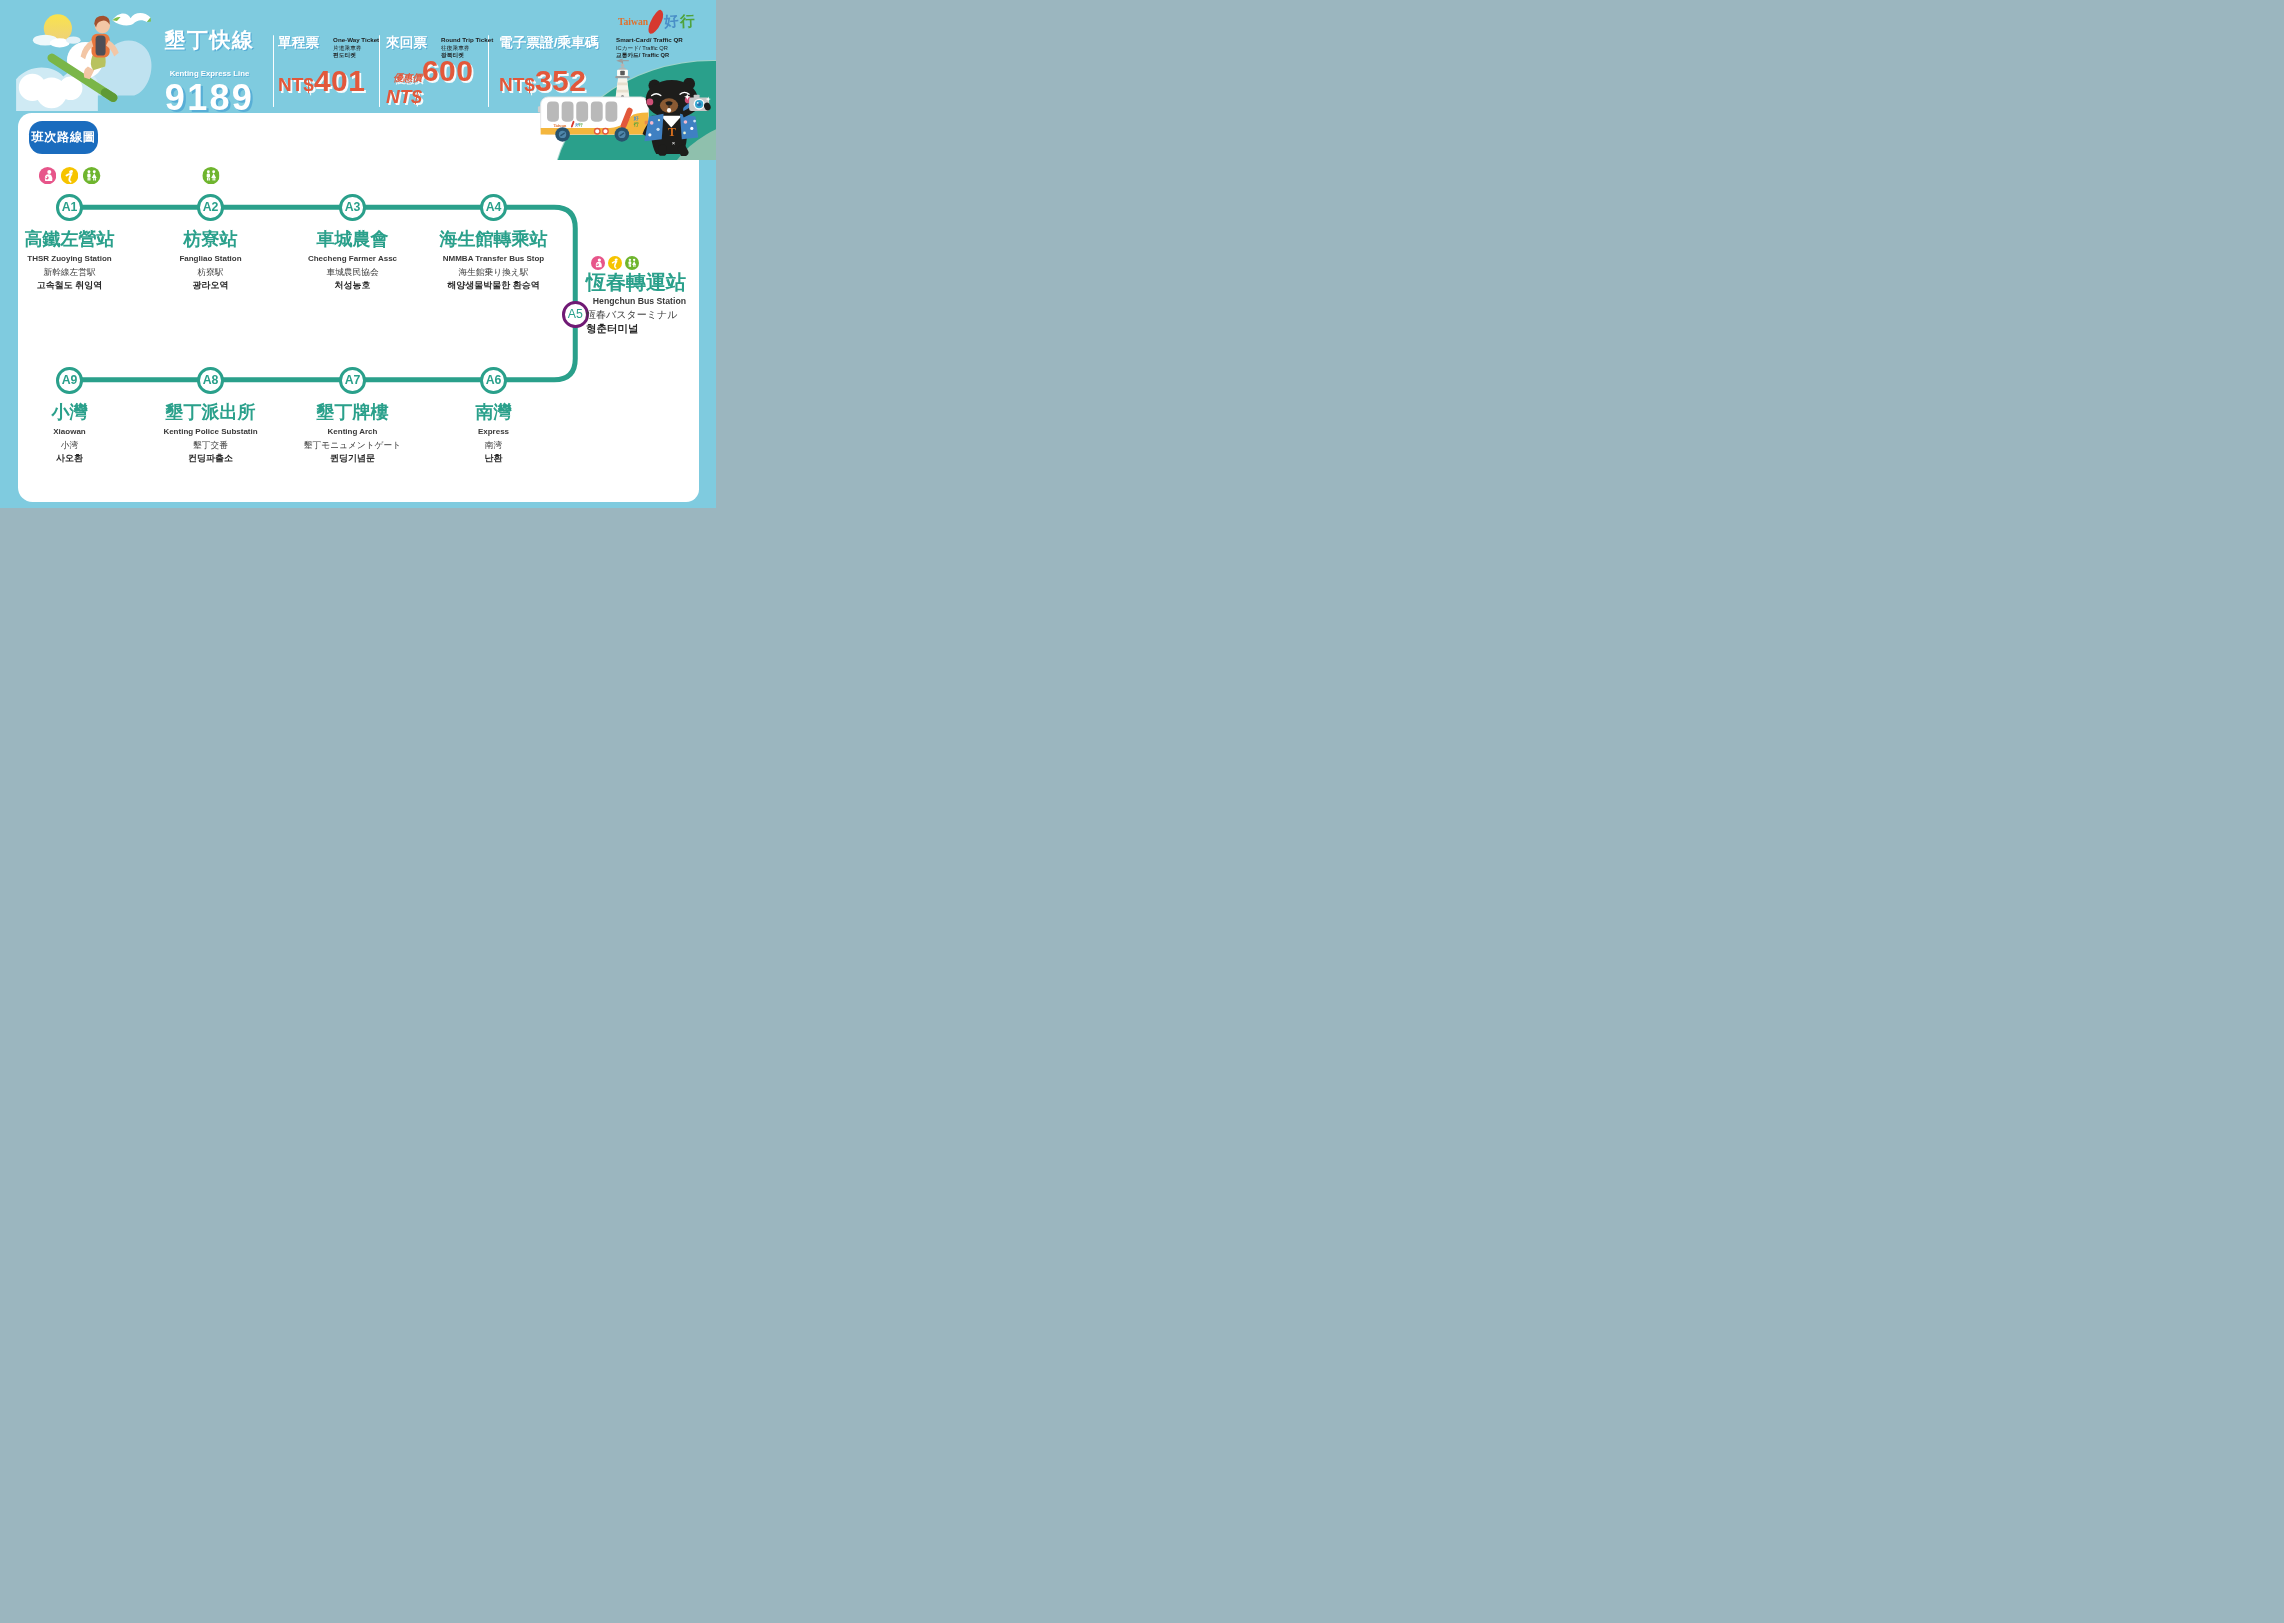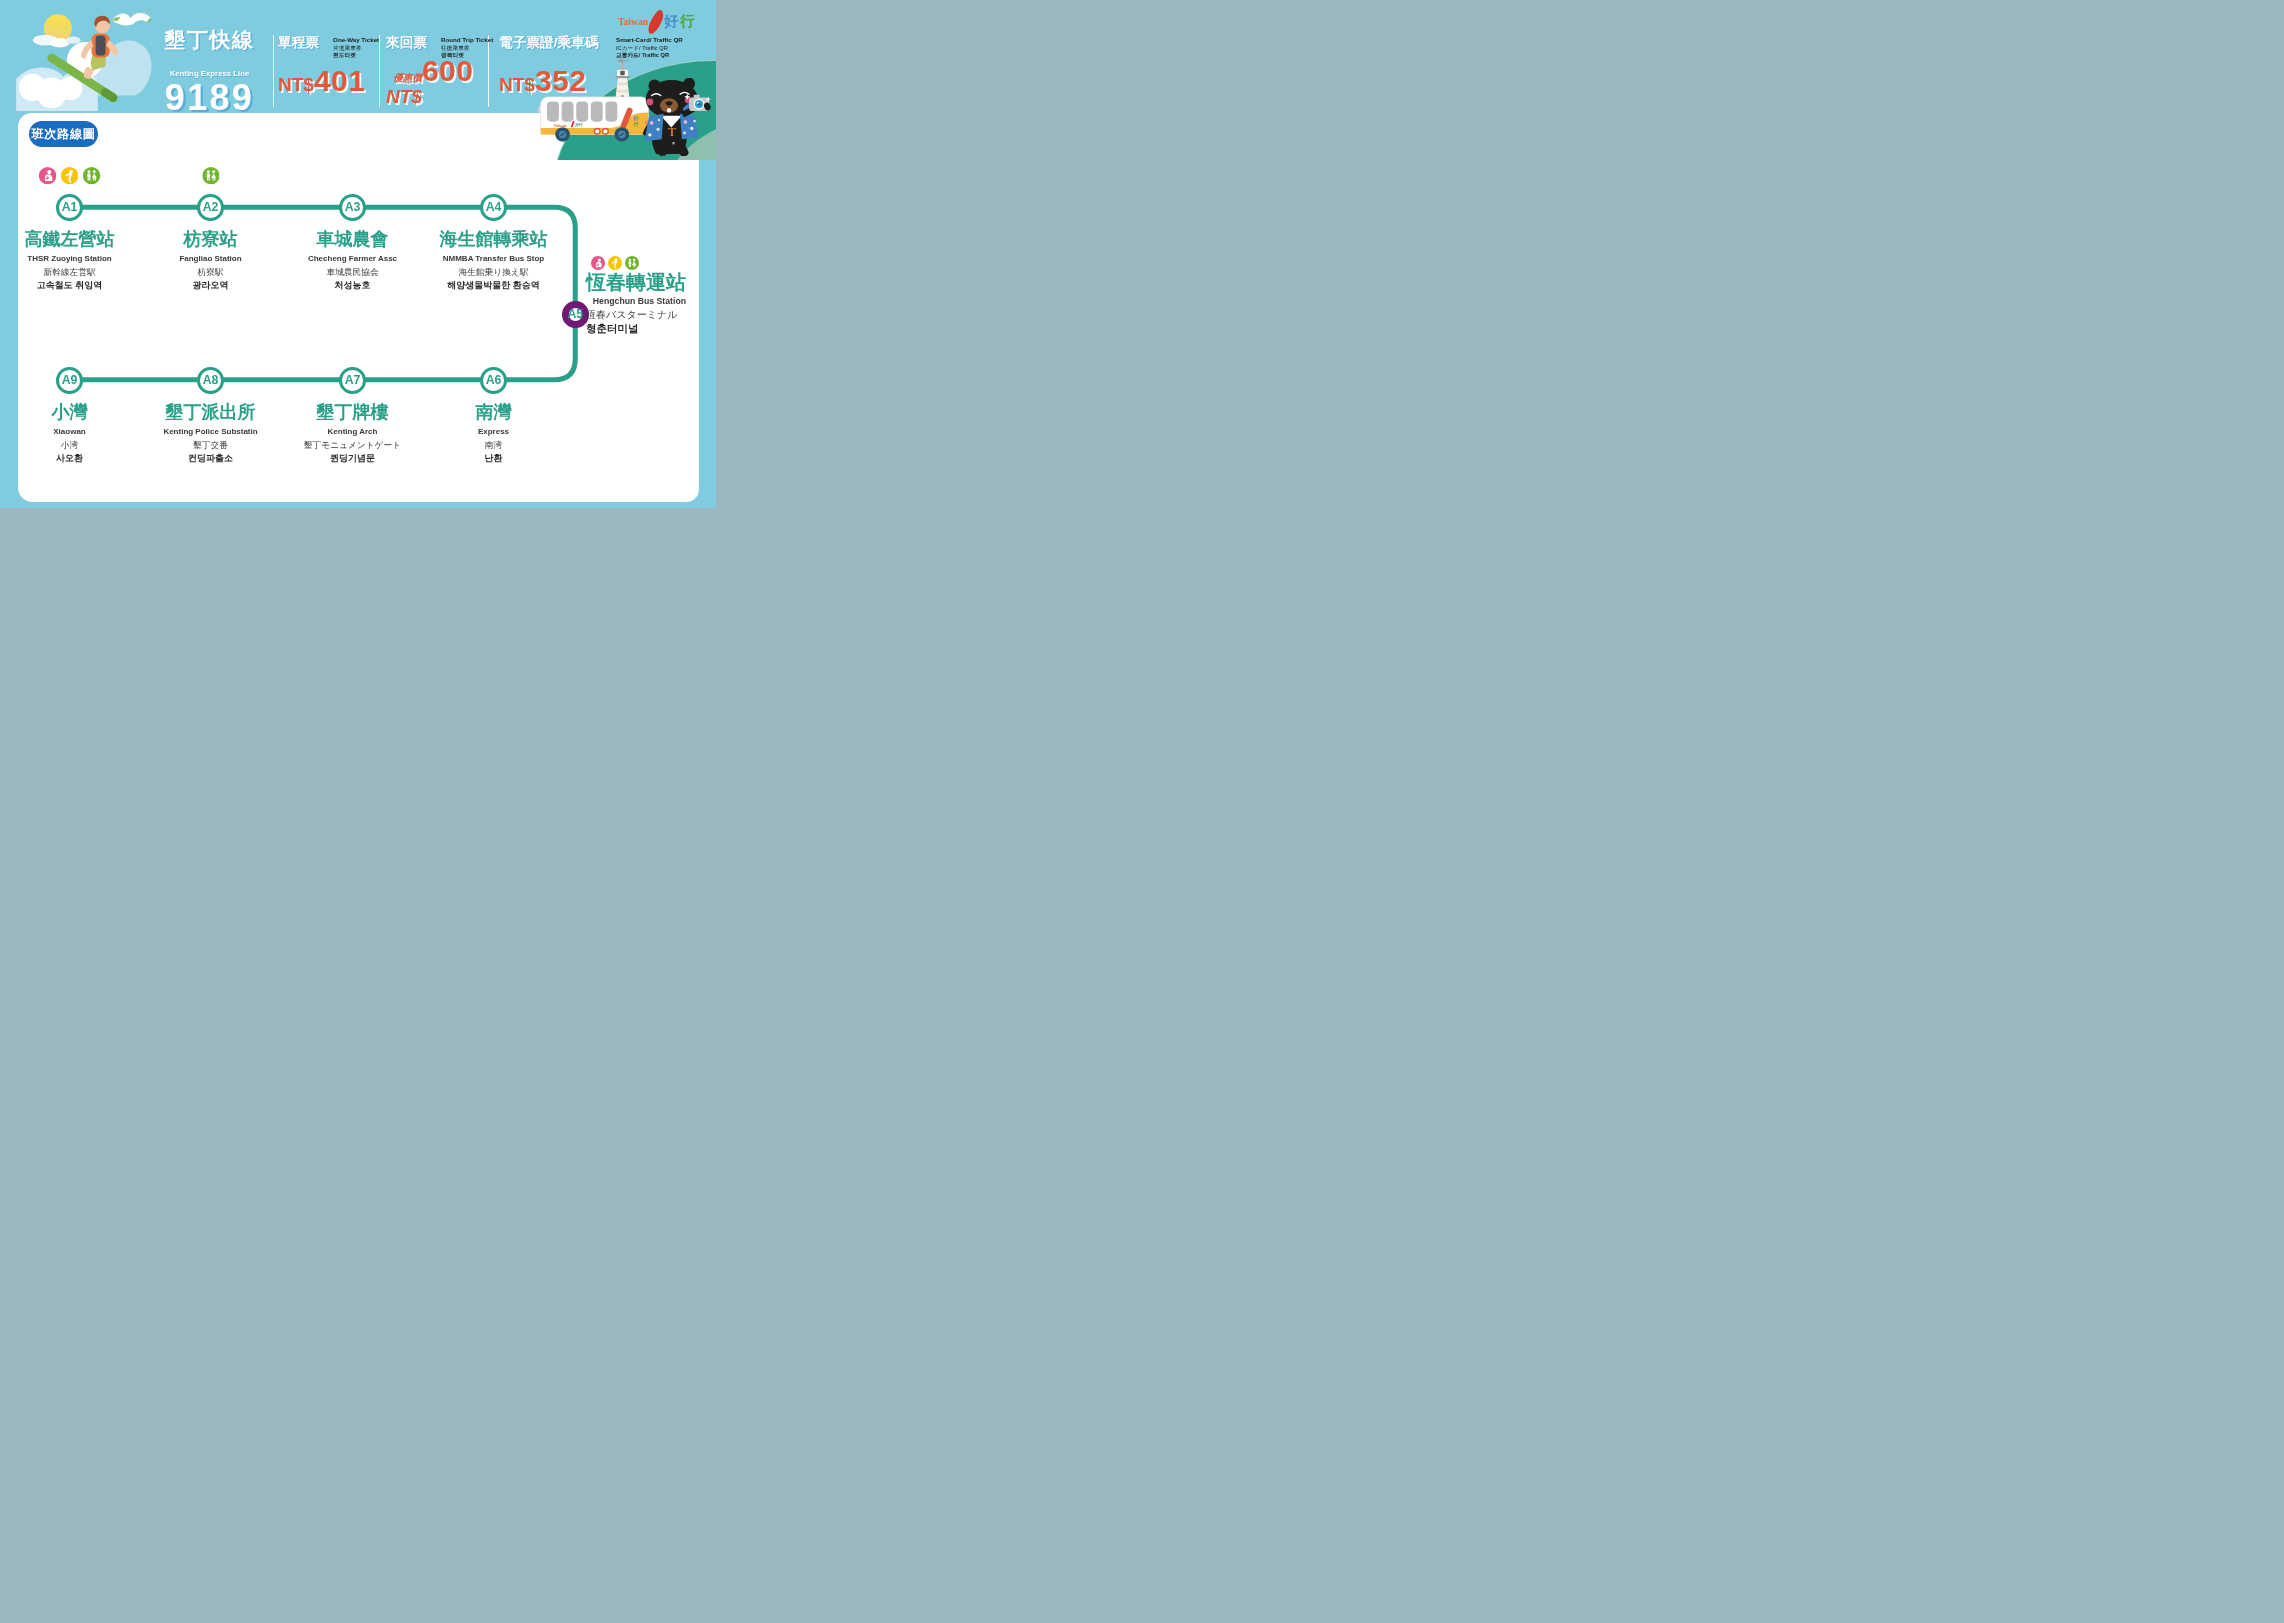--- a/index.html
+++ b/index.html
@@ -38,21 +38,21 @@
 
   
   .card { position:absolute; left:18px; top:113px; width:681px; height:389px; background:#fff;
           border-radius:13.7px 15.5px 12.8px 14.6px; z-index:2; }
   .hills { position:absolute; left:521px; top:49px; width:196px; height:111px; overflow:hidden; z-index:3; }
   .hill-dark  { position:absolute; left:32px;  top:11px;  width:320px; height:256px; background:#2aa08b;
                 border:1.8px solid rgba(255,255,255,.55); border-radius:50%; }
   .hill-light { position:absolute; left:137px; top:69px; width:219px; height:192px; background:#8fc0ad; border-radius:50%; }
   .illu { position:absolute; }
 
-  .section-btn { position:absolute; left:29px; top:121px; width:69px; height:26px; background:#1a6cbe;
+  .section-btn { position:absolute; left:29px; top:121px; width:69px; height:33px; background:#1a6cbe;
                  border-radius:13.2px; display:flex; align-items:center; justify-content:center;
                  color:#fff; font-size:12.3px; font-weight:bold; letter-spacing:0.5px; z-index:6; white-space:nowrap; }
 
   .route-svg { position:absolute; left:0; top:0; z-index:5; pointer-events:none; }
 
   
   .station { position:absolute; width:151px; margin-left:-75px; text-align:center; z-index:6; }
   .row-top    { top:194px; }
   .row-bottom { top:367px; }
   .st-circle { width:26.5px; height:26.5px; border:3px solid #2aa08b; border-radius:50%; background:#fff;
@@ -61,23 +61,23 @@
   .st-zh { margin-top:9.6px; font-size:18px; font-weight:bold; color:#2aa08b; line-height:1.1; white-space:nowrap; }
   .st-en { margin-top:4.1px;  font-size:8px; font-weight:bold; color:#3a3a3a; line-height:1.15; white-space:nowrap; }
   .st-ja { margin-top:3.7px;  font-size:8.7px; color:#3a3a3a; line-height:1.15; white-space:nowrap; }
   .st-ko { margin-top:3.2px;  font-size:9px; font-weight:bold; color:#2b2b2b; line-height:1.15; white-space:nowrap; }
   .amenities { position:absolute; top:-27px; left:50%; transform:translateX(-50%); display:flex; gap:5px; }
   .amenity { width:17.4px; height:17.4px; display:block; }
 
   .station-a5 { position:absolute; left:562px; top:256px; width:154px; text-align:left; z-index:6; }
   .a5-amenities { position:absolute; left:29px; top:0; display:flex; gap:3.2px; }
   .a5-amenity { width:14px; height:14px; display:block; }
-  .a5-circle { position:absolute; left:0; top:45px; width:26.5px; height:26.5px; border:7px solid #701a75;
+  .a5-circle { position:absolute; left:0; top:45px; width:26.5px; height:26.5px; border:3px solid #701a75;
                border-radius:50%; background:#fff; display:flex; align-items:center; justify-content:center;
-               font-size:12.3px; font-weight:bold; color:#2aa08b; }
+               font-size:12.3px; font-weight:normal; color:#2aa08b; }
   .a5-text { position:absolute; left:24px; top:16.4px; }
   .a5-zh { font-size:20px; font-weight:bold; color:#2aa08b; line-height:1; white-space:nowrap; }
   .a5-en { margin-top:4.6px; font-size:8.7px; font-weight:bold; color:#3a3a3a; line-height:1.1; white-space:nowrap;text-align:right; }
   .a5-ja { margin-top:2.7px; font-size:10px; color:#3a3a3a; line-height:1.1; white-space:nowrap; }
   .a5-ko { margin-top:2.7px; font-size:10.5px; font-weight:bold; color:#2b2b2b; line-height:1.1; white-space:nowrap; }
 </style>
 </head>
 <body>
 
 <div class="poster">

